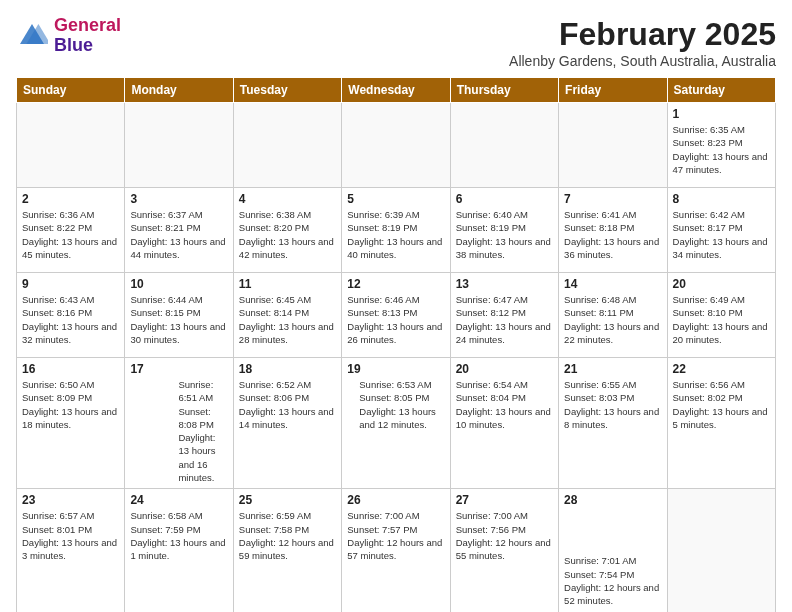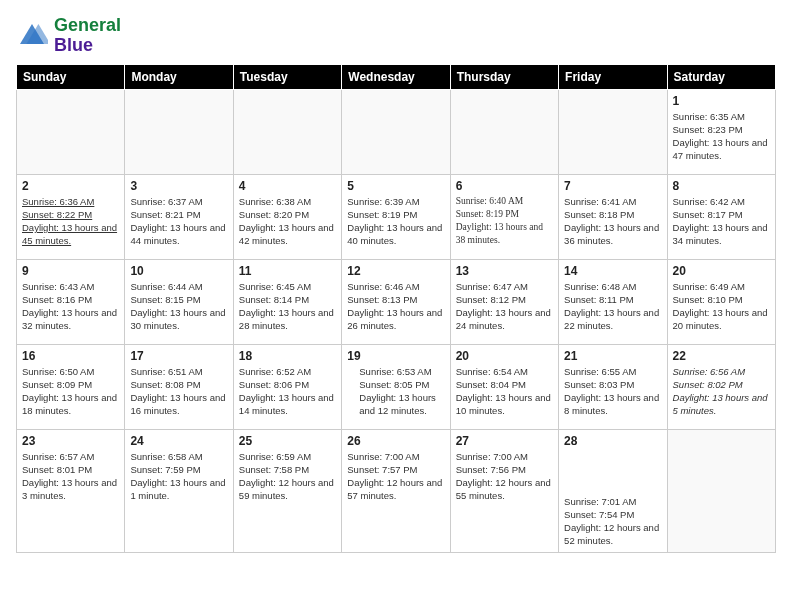--- a/index.html
+++ b/index.html
@@ -20,21 +20,21 @@
       display: flex;
       align-items: center;
     }
     .logo-text {
       display: flex;
       flex-direction: column;
       font-size: 18px;
       font-weight: bold;
       line-height: 1.1;
     }
-    .logo-general { color: #15803d; }
+    .logo-general { color: #be185d; }
     .logo-blue { color: #4c1d95; }
     .logo-icon {
       width: 32px;
       height: 32px;
       margin-right: 6px;
     }
     .title-area {
       text-align: right;
     }
     .month-year {
@@ -45,21 +45,21 @@
     .location {
       font-size: 14px;
       color: #444;
     }
     .calendar {
       width: 100%;
       border-collapse: collapse;
       font-size: 10px;
     }
     .calendar th {
-      background: #000000;
+      background: #a16207;
       color: #fff;
       text-align: left;
       padding: 5px 6px;
       font-size: 12px;
       font-weight: bold;
       border: 1px solid #fff;
     }
     .calendar td {
       vertical-align: top;
       border: 1px solid #ccc;
@@ -92,20 +92,22 @@
     <svg class="logo-icon" viewBox="0 0 40 40" xmlns="http://www.w3.org/2000/svg">
       <polygon points="20,5 35,30 5,30" fill="#2a72c3" opacity="0.85"></polygon>
       <polygon points="28,5 43,30 13,30" fill="#2a72c3" opacity="0.5"></polygon>
     </svg>
     <div class="logo-text">
       <span class="logo-general">General</span>
       <span class="logo-blue">Blue</span>
     </div>
   </div>
   <div class="title-area">
+    <div class="month-year">February 2025</div>
+    <div class="location">Allenby Gardens, South Australia, Australia</div>
   </div>
 </div>
 
 <table class="calendar">
   <thead>
     <tr>
     <th>Sunday</th>
         <th>Monday</th>
         <th>Tuesday</th>
         <th>Wednesday</th>
@@ -125,21 +127,21 @@
         <td>
           <span class="day-num">1</span>
           <div class="cell-info" style="white-space: pre-line;">Sunrise: 6:35 AM
 Sunset: 8:23 PM
 Daylight: 13 hours and 47 minutes.</div>
         </td>
       </tr>
       <tr>
         <td>
           <span class="day-num">2</span>
-          <div class="cell-info" style="white-space: pre-line; text-decoration: underline;">Sunrise: 6:36 AM
+          <div class="cell-info" style="white-space: pre-line;">Sunrise: 6:36 AM
 Sunset: 8:22 PM
 Daylight: 13 hours and 45 minutes.</div>
         </td>
         <td>
           <span class="day-num">3</span>
           <div class="cell-info" style="white-space: pre-line;">Sunrise: 6:37 AM
 Sunset: 8:21 PM
 Daylight: 13 hours and 44 minutes.</div>
         </td>
         <td>
@@ -149,21 +151,21 @@
 Daylight: 13 hours and 42 minutes.</div>
         </td>
         <td>
           <span class="day-num">5</span>
           <div class="cell-info" style="white-space: pre-line;">Sunrise: 6:39 AM
 Sunset: 8:19 PM
 Daylight: 13 hours and 40 minutes.</div>
         </td>
         <td>
           <span class="day-num">6</span>
-          <div class="cell-info" style="white-space: pre-line; font-family: Liberation Serif, serif;">Sunrise: 6:40 AM
+          <div class="cell-info" style="white-space: pre-line;">Sunrise: 6:40 AM
 Sunset: 8:19 PM
 Daylight: 13 hours and 38 minutes.</div>
         </td>
         <td>
           <span class="day-num">7</span>
           <div class="cell-info" style="white-space: pre-line;">Sunrise: 6:41 AM
 Sunset: 8:18 PM
 Daylight: 13 hours and 36 minutes.</div>
         </td>
         <td>
@@ -219,21 +221,21 @@
       </tr>
       <tr>
         <td>
           <span class="day-num">16</span>
           <div class="cell-info" style="white-space: pre-line;">Sunrise: 6:50 AM
 Sunset: 8:09 PM
 Daylight: 13 hours and 18 minutes.</div>
         </td>
         <td>
           <span class="day-num">17</span>
-          <div class="cell-info" style="white-space: pre-line;">Sunrise: 6:51 AM
+          <div class="cell-info" style="white-space: pre-line; margin-left: 48px;">Sunrise: 6:51 AM
 Sunset: 8:08 PM
 Daylight: 13 hours and 16 minutes.</div>
         </td>
         <td>
           <span class="day-num">18</span>
           <div class="cell-info" style="white-space: pre-line;">Sunrise: 6:52 AM
 Sunset: 8:06 PM
 Daylight: 13 hours and 14 minutes.</div>
         </td>
         <td>
@@ -249,21 +251,21 @@
 Daylight: 13 hours and 10 minutes.</div>
         </td>
         <td>
           <span class="day-num">21</span>
           <div class="cell-info" style="white-space: pre-line;">Sunrise: 6:55 AM
 Sunset: 8:03 PM
 Daylight: 13 hours and 8 minutes.</div>
         </td>
         <td>
           <span class="day-num">22</span>
-          <div class="cell-info" style="white-space: pre-line; font-style: italic;">Sunrise: 6:56 AM
+          <div class="cell-info" style="white-space: pre-line;">Sunrise: 6:56 AM
 Sunset: 8:02 PM
 Daylight: 13 hours and 5 minutes.</div>
         </td>
       </tr>
       <tr>
         <td>
           <span class="day-num">23</span>
           <div class="cell-info" style="white-space: pre-line;">Sunrise: 6:57 AM
 Sunset: 8:01 PM
 Daylight: 13 hours and 3 minutes.</div>

